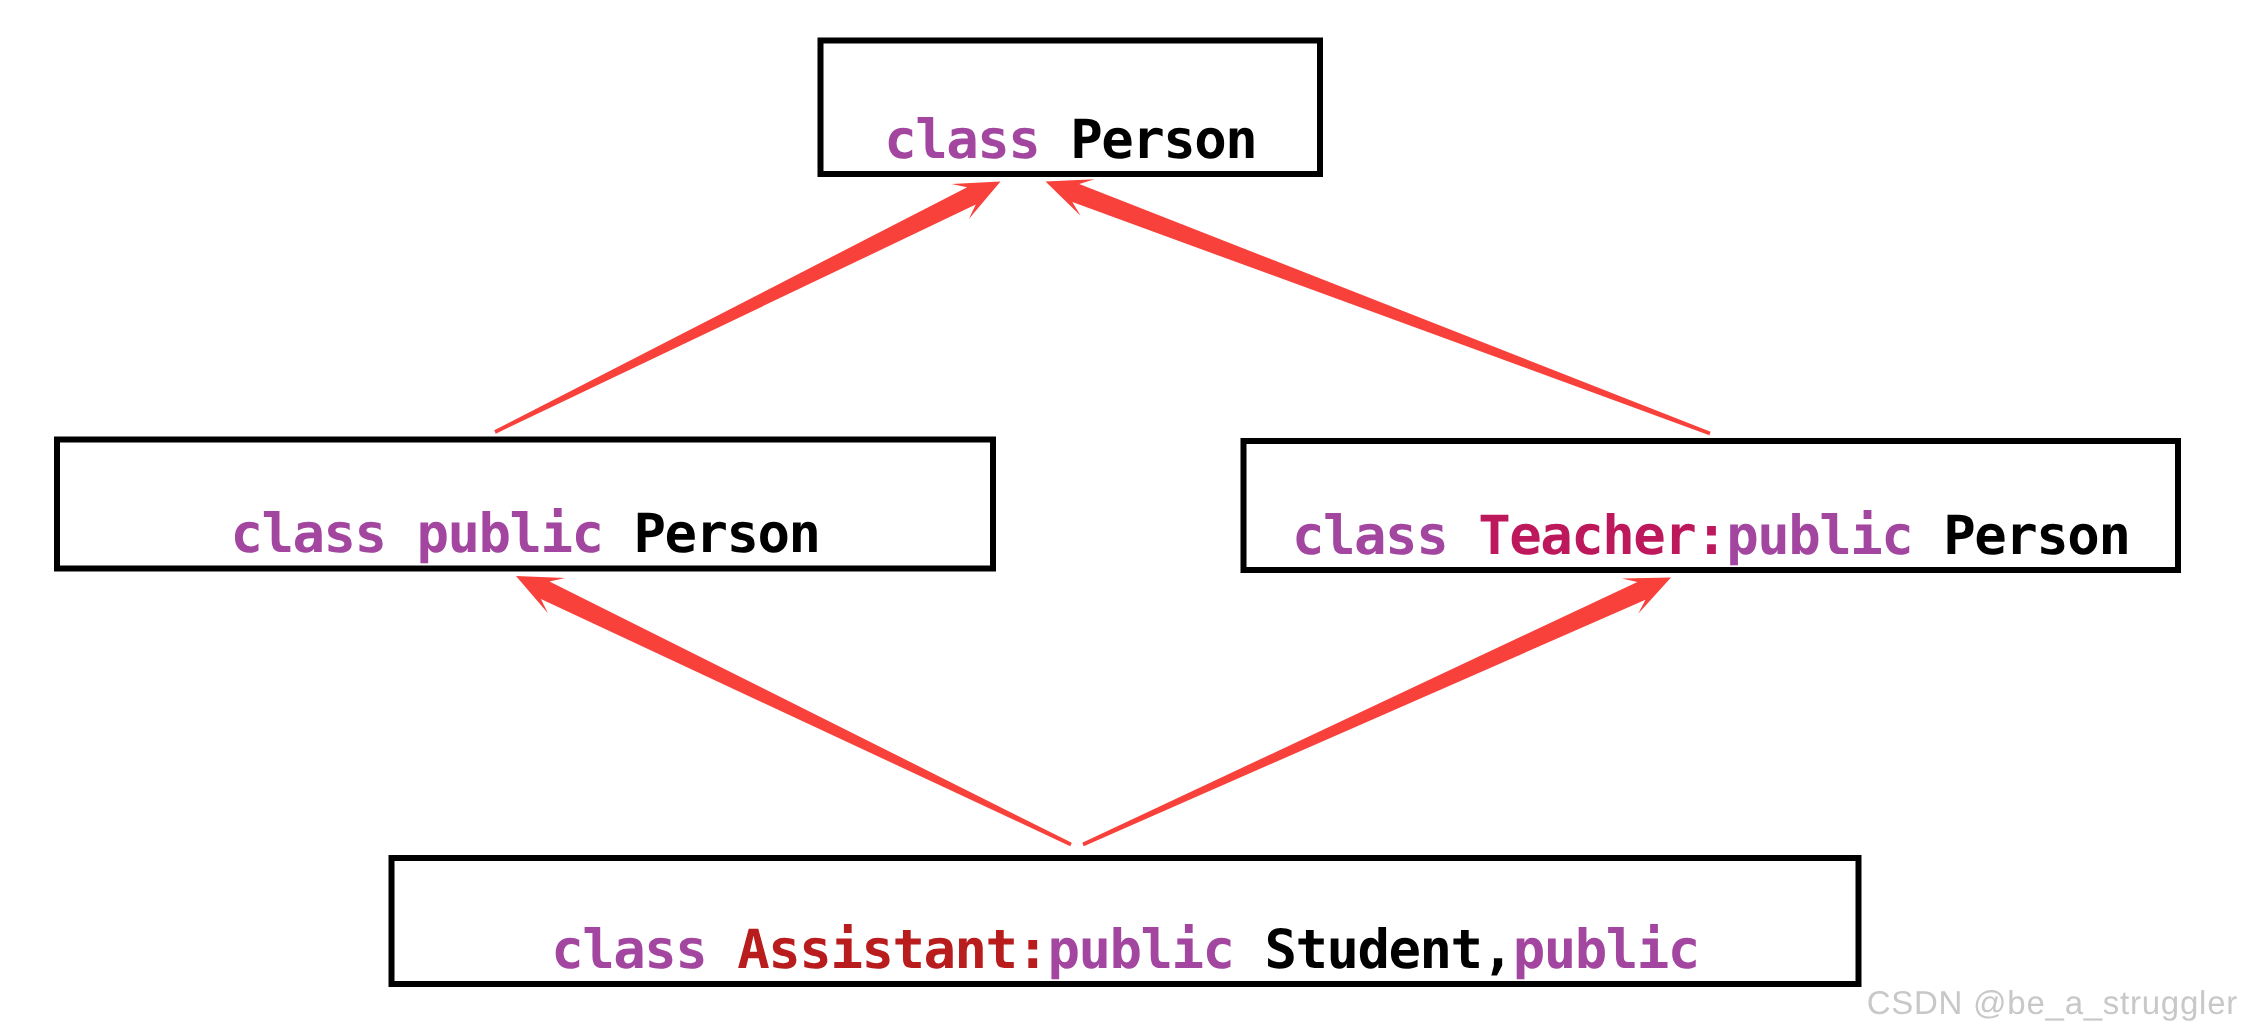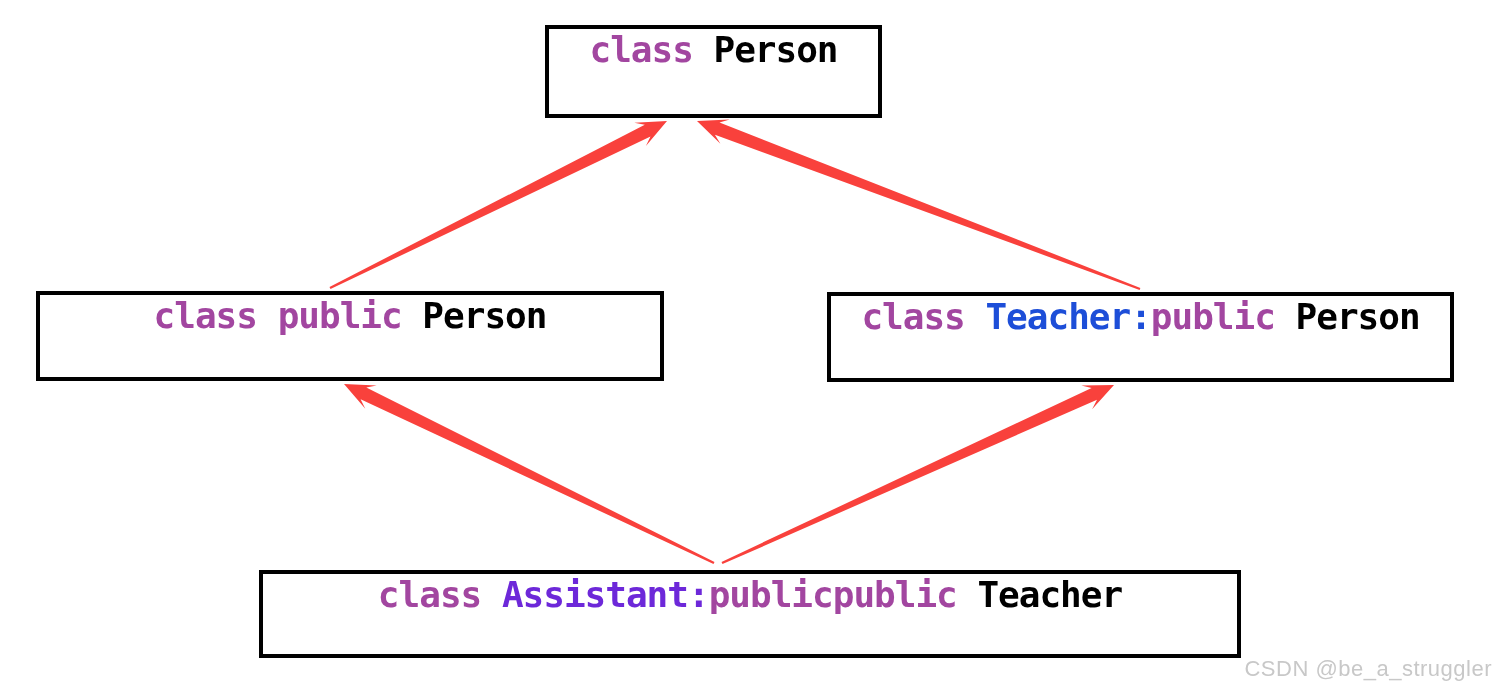--- a/index.html
+++ b/index.html
@@ -22,21 +22,21 @@
     width: 1502px;
     height: 690px;
     pointer-events: none;
   }
   .class-box {
     position: absolute;
     box-sizing: border-box;
     border: 4px solid #000000;
     background: #ffffff;
     display: flex;
-    align-items: flex-start;
+    align-items: flex-end;
     justify-content: center;
     font-size: 36px;
     letter-spacing: -1px;
     white-space: pre;
     font-weight: bold;
   }
   #box-person    { left: 545px; top: 25px;  width: 337px; height: 93px; }
   #box-student   { left: 36px;  top: 291px; width: 628px; height: 90px; }
   #box-teacher   { left: 827px; top: 292px; width: 627px; height: 90px; }
   #box-assistant { left: 259px; top: 570px; width: 982px; height: 88px; }
@@ -58,19 +58,19 @@
       <polygon points="330.5,289.1 650.5,136.4 645.9,146.0 667.0,121.0 634.3,122.7 644.8,124.8 329.5,286.9" fill="#f9413c"></polygon>
       <polygon points="1140.4,287.9 719.5,122.6 729.7,119.5 697.0,121.0 720.4,143.8 714.9,134.7 1139.6,290.1" fill="#f9413c"></polygon>
       <polygon points="714.5,561.9 366.3,387.6 376.7,385.4 344.0,384.0 365.3,408.8 360.6,399.3 713.5,564.1" fill="#f9413c"></polygon>
       <polygon points="722.5,564.1 1097.0,399.8 1092.1,409.2 1114.0,385.0 1081.3,385.6 1091.6,388.0 721.5,561.9" fill="#f9413c"></polygon>
     </svg>
 
   <div class="class-box" id="box-person" style="border-color: rgb(0, 0, 0);"><span style="color: rgb(162, 70, 160);">class </span><span style="color: rgb(0, 0, 0);">Person</span></div>
 
   <div class="class-box" id="box-student" style="border-color: rgb(0, 0, 0);"><span style="color: rgb(162, 70, 160);">class </span><span style="color: rgb(162, 70, 160);">public</span><span style="color: rgb(0, 0, 0);"> Person</span></div>
 
-  <div class="class-box" id="box-teacher" style="border-color: rgb(0, 0, 0);"><span style="color: rgb(162, 70, 160);">class </span><span style="color: #1d4ed8;">Teacher:</span><span style="color: rgb(162, 70, 160);">public</span><span style="color: rgb(0, 0, 0);"> Person</span></div>
+  <div class="class-box" id="box-teacher" style="border-color: rgb(0, 0, 0);"><span style="color: rgb(162, 70, 160);">class </span><span style="color: #be185d;">Teacher:</span><span style="color: rgb(162, 70, 160);">public</span><span style="color: rgb(0, 0, 0);"> Person</span></div>
 
-  <div class="class-box" id="box-assistant" style="border-color: rgb(0, 0, 0);"><span style="color: rgb(162, 70, 160);">class </span><span style="color: #6d28d9;">Assistant:</span><span style="color: rgb(162, 70, 160);">public</span><span style="color: rgb(162, 70, 160);">public</span><span style="color: rgb(0, 0, 0);"> Teacher</span></div>
+  <div class="class-box" id="box-assistant" style="border-color: rgb(0, 0, 0);"><span style="color: rgb(162, 70, 160);">class </span><span style="color: #b91c1c;">Assistant:</span><span style="color: rgb(162, 70, 160);">public</span><span style="color: rgb(0, 0, 0);"> Student,</span><span style="color: rgb(162, 70, 160);">public</span></div>
 
   <div class="watermark" style="color: rgb(200, 200, 200);">CSDN @be_a_struggler</div>
 
 </div>
 
 </body></html>

